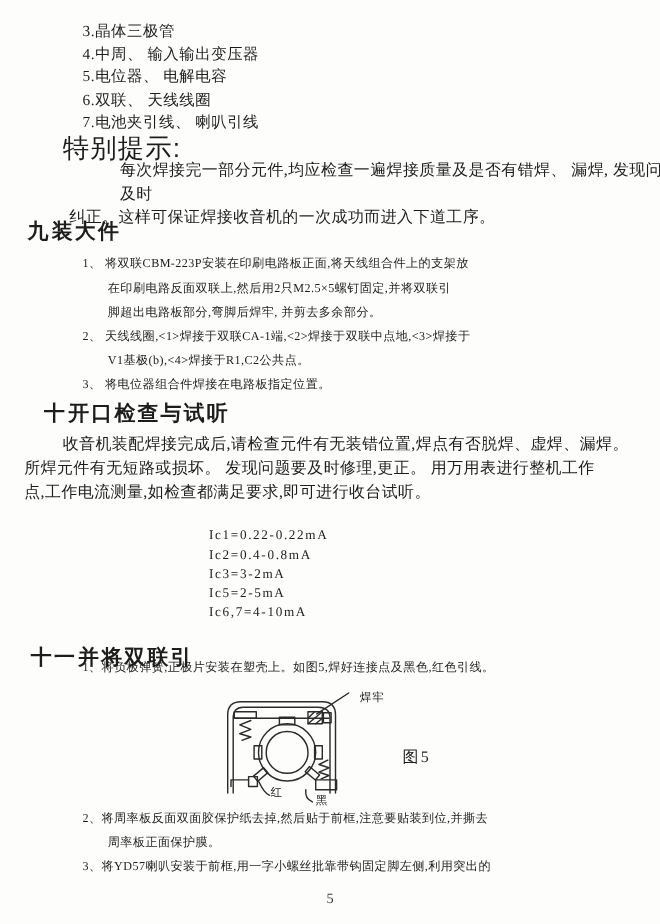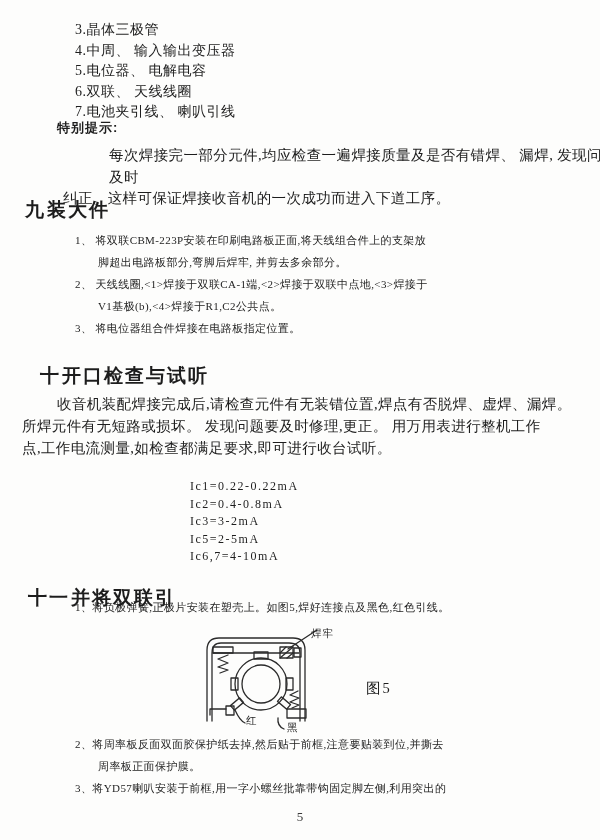--- a/index.html
+++ b/index.html
@@ -4,21 +4,21 @@
 <style>
   html,body{margin:0;padding:0;background:#ffffff;}
   .page{
     position:relative;width:600px;height:840px;background:#fdfdfc;
     font-family:"Liberation Serif","DejaVu Serif",serif;color:#1d1d1d;
     overflow:hidden;
   }
   
   .parts-list{position:absolute;top:20px;left:75px;font-size:14px;line-height:20.5px;letter-spacing:0.5px;}
   
-  .note-title{position:absolute;top:119px;left:57px;font-family:"Liberation Sans","DejaVu Sans",sans-serif;font-weight:bold;font-size:13px;letter-spacing:1px;}
+  .note-title{position:absolute;top:119px;left:57px;font-family:"Liberation Sans","DejaVu Sans",sans-serif;font-weight:normal;font-size:24px;letter-spacing:1px;}
   .note-body{position:absolute;top:145px;left:24px;width:560px;font-size:14.5px;line-height:21.5px;letter-spacing:0.4px;margin-left:39px;}
   .note-body .indent{padding-left:46px;}
   
   .sec-title{position:absolute;font-family:"Liberation Sans","DejaVu Sans",sans-serif;font-weight:bold;font-size:19px;letter-spacing:2px;white-space:nowrap;}
   .sec-title .sec-name{margin-left:1px;}
   .t9{top:197px;left:25px;}
   .t10{top:363px;left:40px;}
   .t11{top:585px;left:28px;}
   
   .list-block{position:absolute;left:0;width:600px;font-size:11px;line-height:22px;letter-spacing:0.4px;}
@@ -31,21 +31,21 @@
   .b11c{top:777px;}
   
   .para{position:absolute;top:393px;left:22px;width:560px;font-size:14.5px;line-height:22px;letter-spacing:0.4px;}
   .para .indent{padding-left:35px;}
   
   .ic-block{position:absolute;top:478px;left:190px;font-size:12px;line-height:17.6px;letter-spacing:1.5px;font-family:"Liberation Serif","DejaVu Serif",serif;}
   
   .figure{position:absolute;top:628px;left:195px;width:230px;height:132px;}
   .figure svg{position:absolute;left:0;top:0;}
   .fig-label{position:absolute;font-size:10.5px;letter-spacing:1px;white-space:nowrap;}
-  .lab-solder{left:116px;top:-1px;}
+  .lab-solder{left:132px;top:-1px;}
   .lab-red{left:51px;top:86px;}
   .lab-black{left:92px;top:93px;}
   .fig-caption{position:absolute;left:171px;top:51px;font-size:14.5px;letter-spacing:2px;}
   
   .page-number{position:absolute;top:809px;left:0;width:600px;text-align:center;font-size:13px;color:#3a3a3a;}
 </style>
 </head>
 <body>
 
 <div class="page">
@@ -62,20 +62,21 @@
   <div class="note-body">
     <div class="nb-line indent">每次焊接完一部分元件,均应检查一遍焊接质量及是否有错焊、 漏焊, 发现问题及时</div>
     <div class="nb-line">纠正。这样可保证焊接收音机的一次成功而进入下道工序。</div>
   </div>
 
   <div class="sec-title t9">
     <span class="sec-num">九</span><span class="sec-name">装大件</span>
   </div>
   <div class="list-block b9">
     <div class="li first">1、 将双联CBM-223P安装在印刷电路板正面,将天线组合件上的支架放</div>
+    <div class="li cont">在印刷电路反面双联上,然后用2只M2.5×5螺钉固定,并将双联引</div>
     <div class="li cont">脚超出电路板部分,弯脚后焊牢, 并剪去多余部分。</div>
     <div class="li first">2、 天线线圈,&lt;1&gt;焊接于双联CA-1端,&lt;2&gt;焊接于双联中点地,&lt;3&gt;焊接于</div>
     <div class="li cont">V1基极(b),&lt;4&gt;焊接于R1,C2公共点。</div>
     <div class="li first">3、 将电位器组合件焊接在电路板指定位置。</div>
   </div>
 
   <div class="sec-title t10">
     <span class="sec-num">十</span><span class="sec-name">开口检查与试听</span>
   </div>
   <div class="para">

